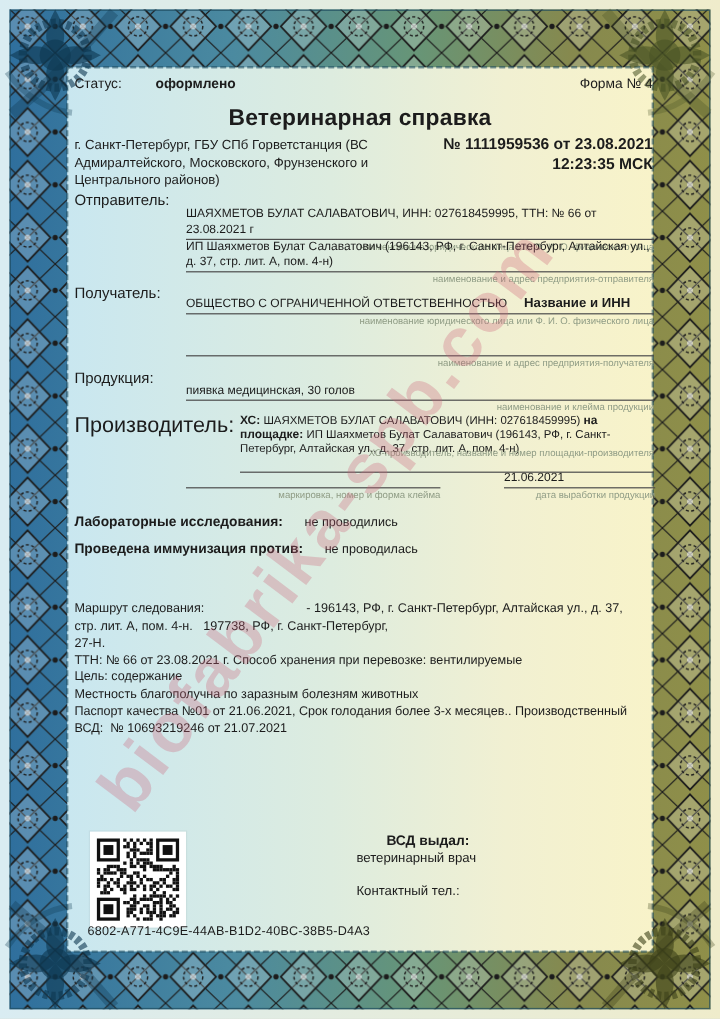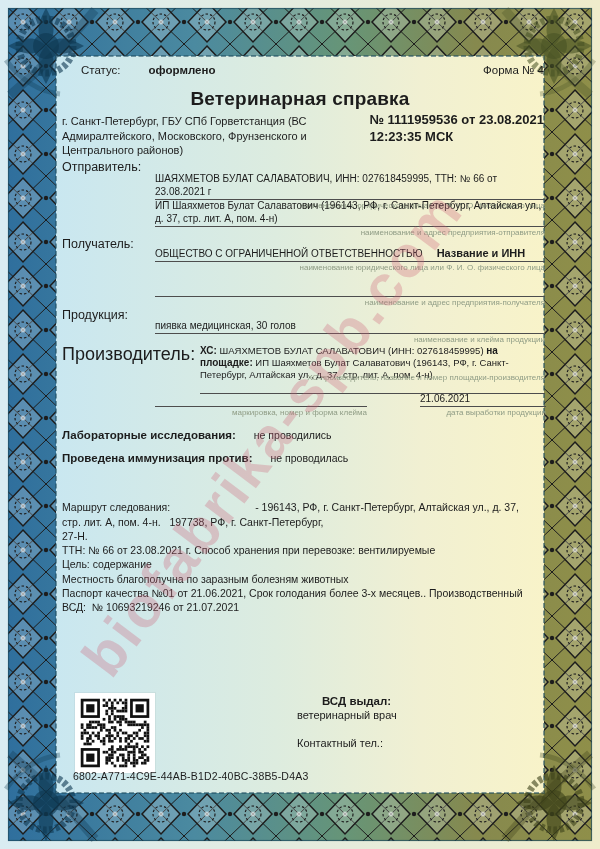--- a/index.html
+++ b/index.html
@@ -10,26 +10,26 @@
   }
   .border-svg{position:absolute;inset:0;z-index:0;}
   .content{position:absolute;inset:0;z-index:1;}
   .abs{position:absolute;}
   .watermark{
     position:absolute;left:68px;top:648px;z-index:2;pointer-events:none;
     transform:rotate(-53deg);transform-origin:0 0;
     font-size:58px;font-weight:700;letter-spacing:3px;white-space:nowrap;
     color:rgba(206,96,118,.30);
   }
-  .row-status{left:62px;right:56px;top:64px;display:flex;justify-content:space-between;font-size:11.5px;padding-left:19px;}
+  .row-status{left:62px;right:56px;top:64px;display:flex;justify-content:space-between;font-size:11.5px;}
   .row-status .v{font-weight:700;margin-left:28px;}
   .row-status .left{display:flex;}
   .title{left:0;right:0;top:88px;text-align:center;font-size:19px;font-weight:700;letter-spacing:.2px;}
   .issuer{left:62px;top:114px;width:300px;font-size:11px;line-height:1.32;}
-  .numberblk{right:56px;top:112px;text-align:left;font-size:13px;font-weight:700;line-height:1.3;}
+  .numberblk{right:56px;top:112px;text-align:right;font-size:13px;font-weight:700;line-height:1.3;}
   .seclabel{left:62px;font-size:12.5px;font-weight:400;}
   .field{left:155px;width:390px;}
   .field .value{font-size:10px;line-height:13px;min-height:13px;border-bottom:1px solid #4d4d4d;padding-bottom:1px;}
   .field .caption, .cap{font-size:8px;line-height:9px;color:#8f9c85;text-align:right;margin-top:1px;}
   .redact{font-weight:700;font-size:11px;margin-left:14px;}
   .producer-par{left:200px;top:345px;width:345px;font-size:9.5px;line-height:12px;border-bottom:1px solid #4d4d4d;padding-bottom:12px;}
   .producer-par b{font-size:10px;}
   .prod-cap{left:155px;top:372px;width:390px;}
   .markrow-l{left:155px;top:392px;width:212px;}
   .markrow-r{left:420px;top:392px;width:126px;}

